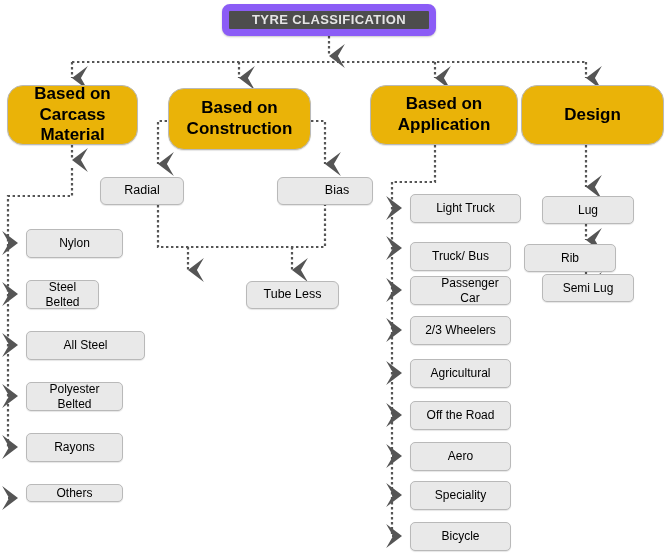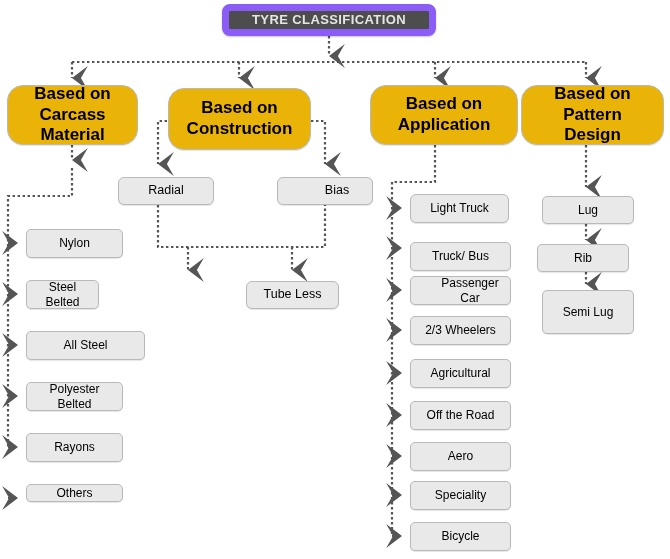--- a/index.html
+++ b/index.html
@@ -158,21 +158,20 @@
 
   <div class="node node-cat" style="left:370px; top:85px; width:148px; height:60px;">
     <div>
       <span>Based on</span>
       <span>Application</span>
     </div>
   </div>
 
   <div class="node node-cat" style="left:521px; top:85px; width:143px; height:60px;">
     <div>
-      <span>Based on Pattern</span>
       <span>Design</span>
     </div>
   </div>
 
   <div class="node node-leaf" style="left:26px; top:229px; width:97px; height:29px;">
     <span>Nylon</span>
   </div>
   <div class="node node-leaf" style="left:26px; top:280px; width:73px; height:29px;">
     <span>Steel Belted</span>
   </div>
@@ -182,31 +181,31 @@
   <div class="node node-leaf" style="left:26px; top:382px; width:97px; height:29px;">
     <span>Polyester Belted</span>
   </div>
   <div class="node node-leaf" style="left:26px; top:433px; width:97px; height:29px;">
     <span>Rayons</span>
   </div>
   <div class="node node-leaf" style="left:26px; top:484px; width:97px; height:18px;">
     <span>Others</span>
   </div>
 
-  <div class="node node-mid" style="left:118px; top:177px; width:96px; height:28px;">
+  <div class="node node-mid" style="left:100px; top:177px; width:84px; height:28px;">
     <span>Radial</span>
   </div>
   <div class="node node-mid" style="left:277px; top:177px; width:96px; height:28px;padding-left:24px;">
     <span>Bias</span>
   </div>
   <div class="node node-mid" style="left:246px; top:281px; width:93px; height:28px;">
     <span>Tube Less</span>
   </div>
 
-  <div class="node node-leaf" style="left:410px; top:194px; width:99px; height:29px;border-radius:6px;">
+  <div class="node node-leaf" style="left:410px; top:194px; width:111px; height:29px;">
     <span>Light Truck</span>
   </div>
   <div class="node node-leaf" style="left:410px; top:234px; width:101px; height:29px;margin-top:8px;">
     <span>Truck/ Bus</span>
   </div>
   <div class="node node-leaf" style="left:410px; top:276px; width:101px; height:29px;padding-left:19px;">
     <span>Passenger Car</span>
   </div>
   <div class="node node-leaf" style="left:410px; top:316px; width:101px; height:29px;">
     <span>2/3 Wheelers</span>
@@ -223,20 +222,20 @@
   <div class="node node-leaf" style="left:410px; top:481px; width:101px; height:29px;">
     <span>Speciality</span>
   </div>
   <div class="node node-leaf" style="left:410px; top:522px; width:101px; height:29px;">
     <span>Bicycle</span>
   </div>
 
   <div class="node node-leaf" style="left:542px; top:196px; width:92px; height:28px;">
     <span>Lug</span>
   </div>
-  <div class="node node-leaf" style="left:537px; top:244px; width:92px; height:28px;">
+  <div class="node node-leaf" style="left:524px; top:244px; width:92px; height:28px;">
     <span>Rib</span>
   </div>
-  <div class="node node-leaf" style="left:542px; top:290px; width:92px; height:44px;">
+  <div class="node node-leaf" style="left:542px; top:274px; width:92px; height:28px;">
     <span>Semi Lug</span>
   </div>
 
 </div>
 
 </body></html>

